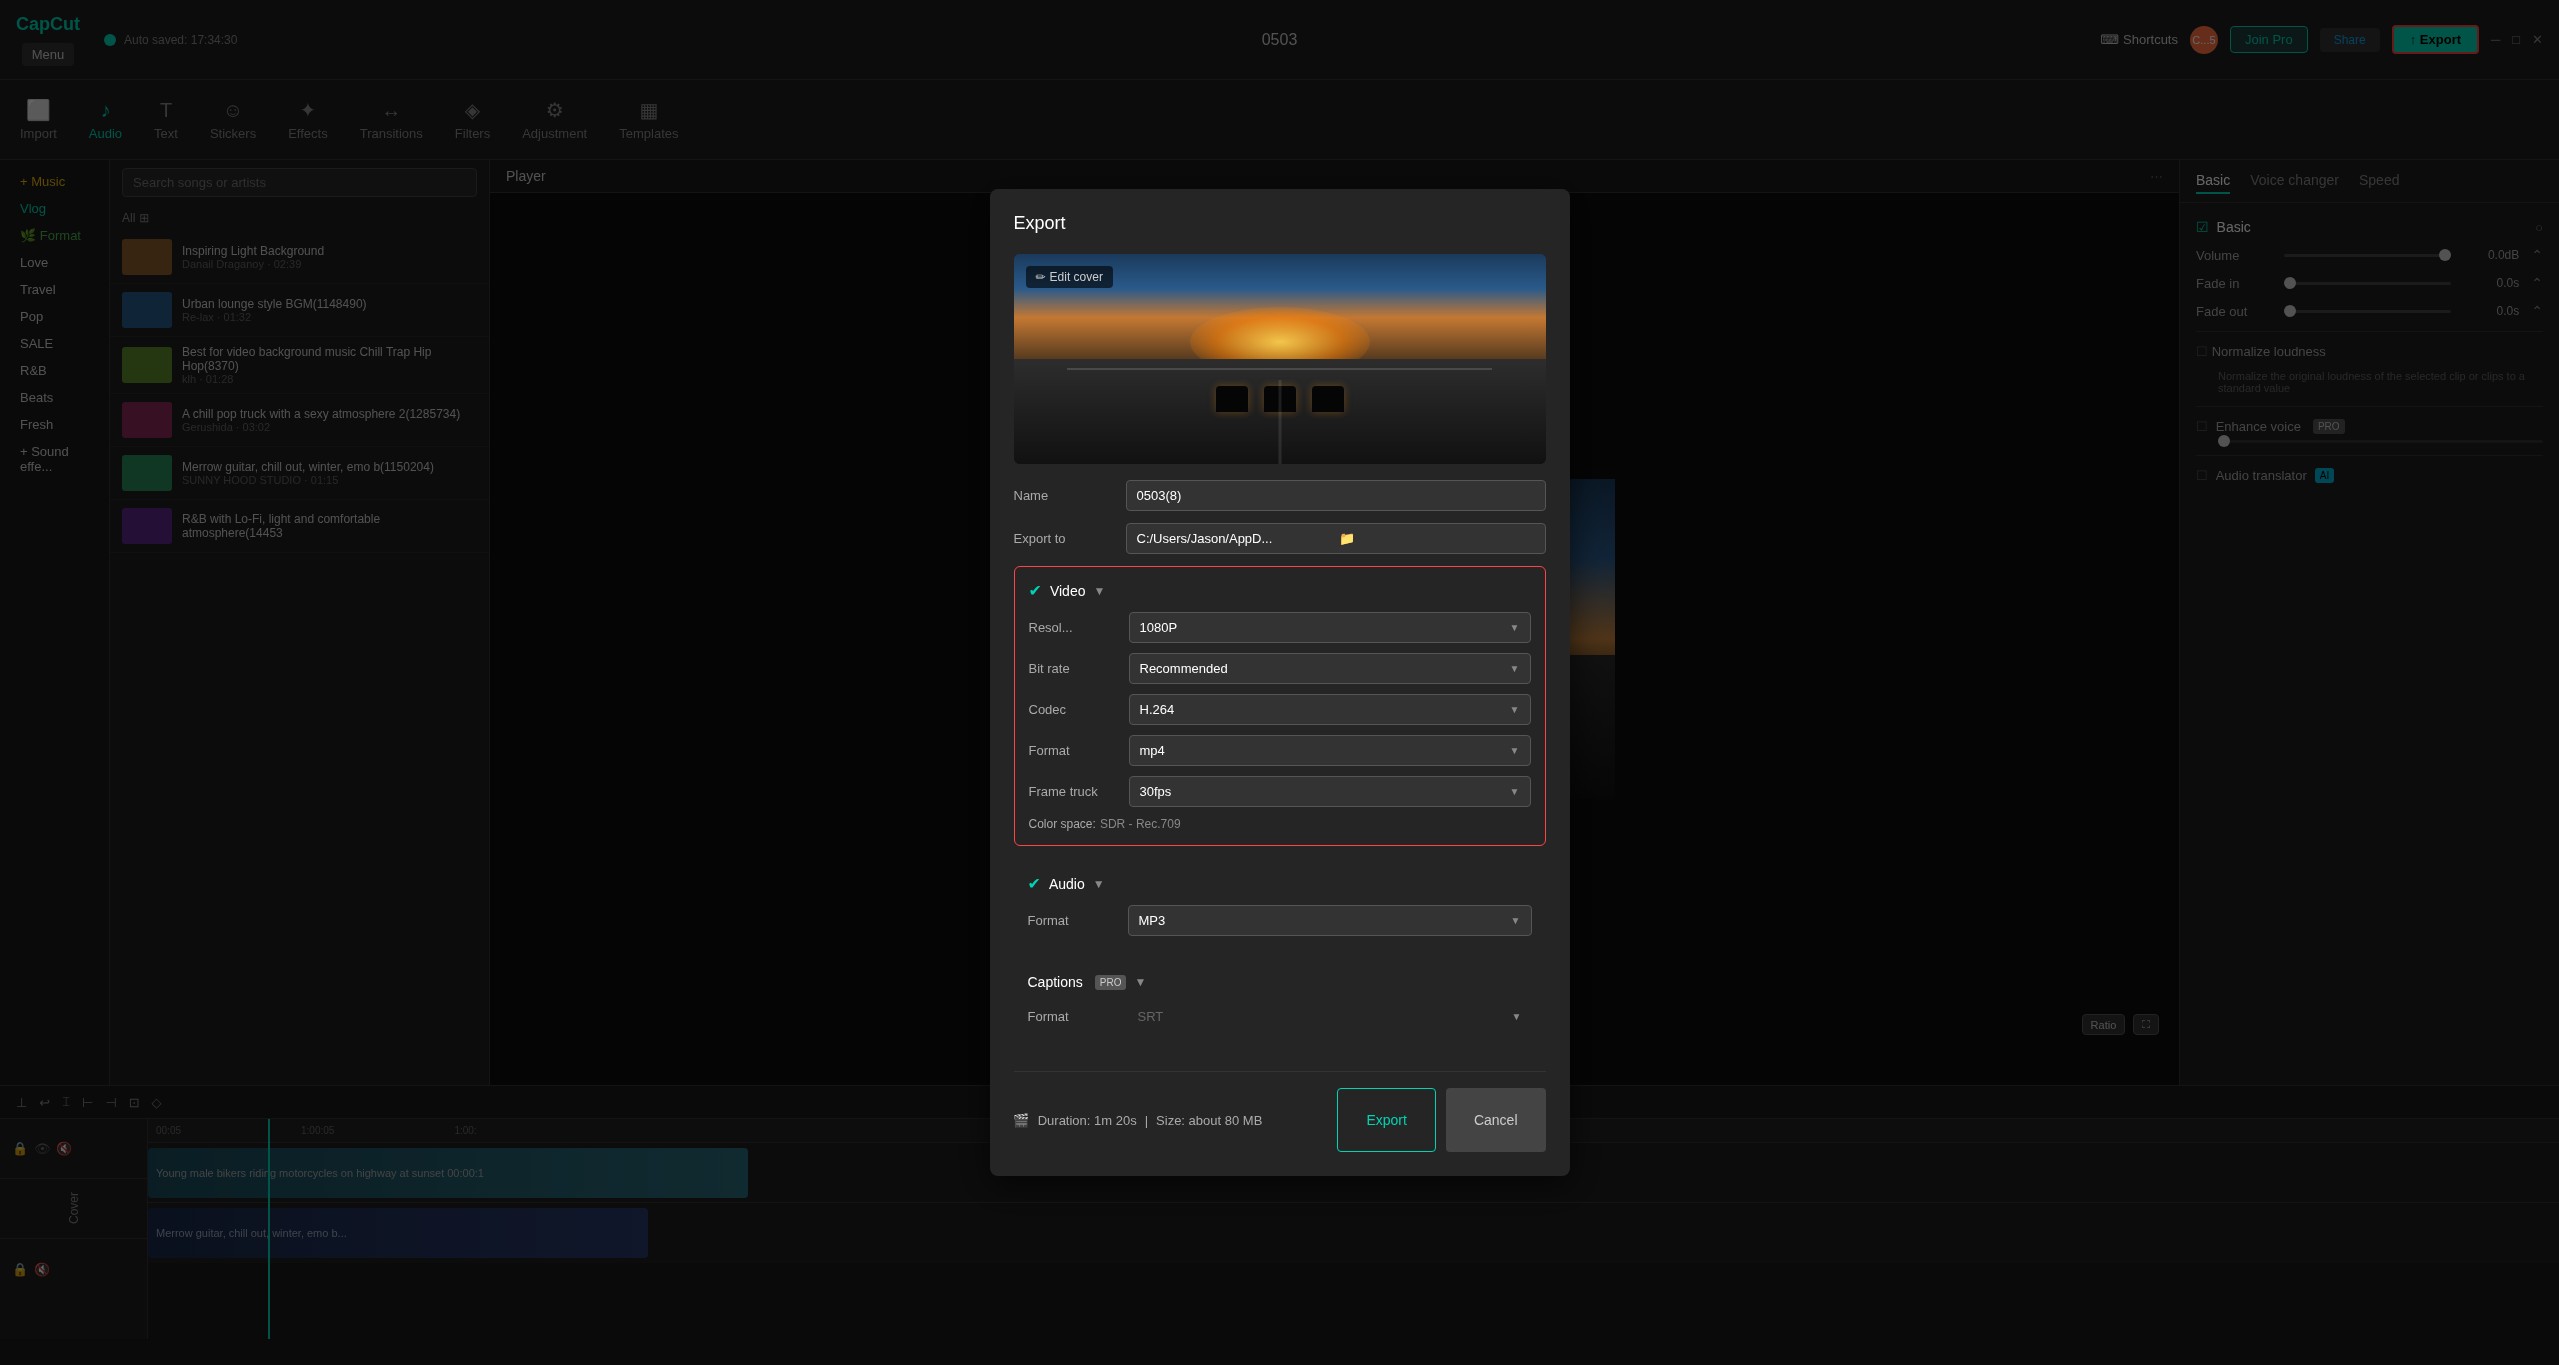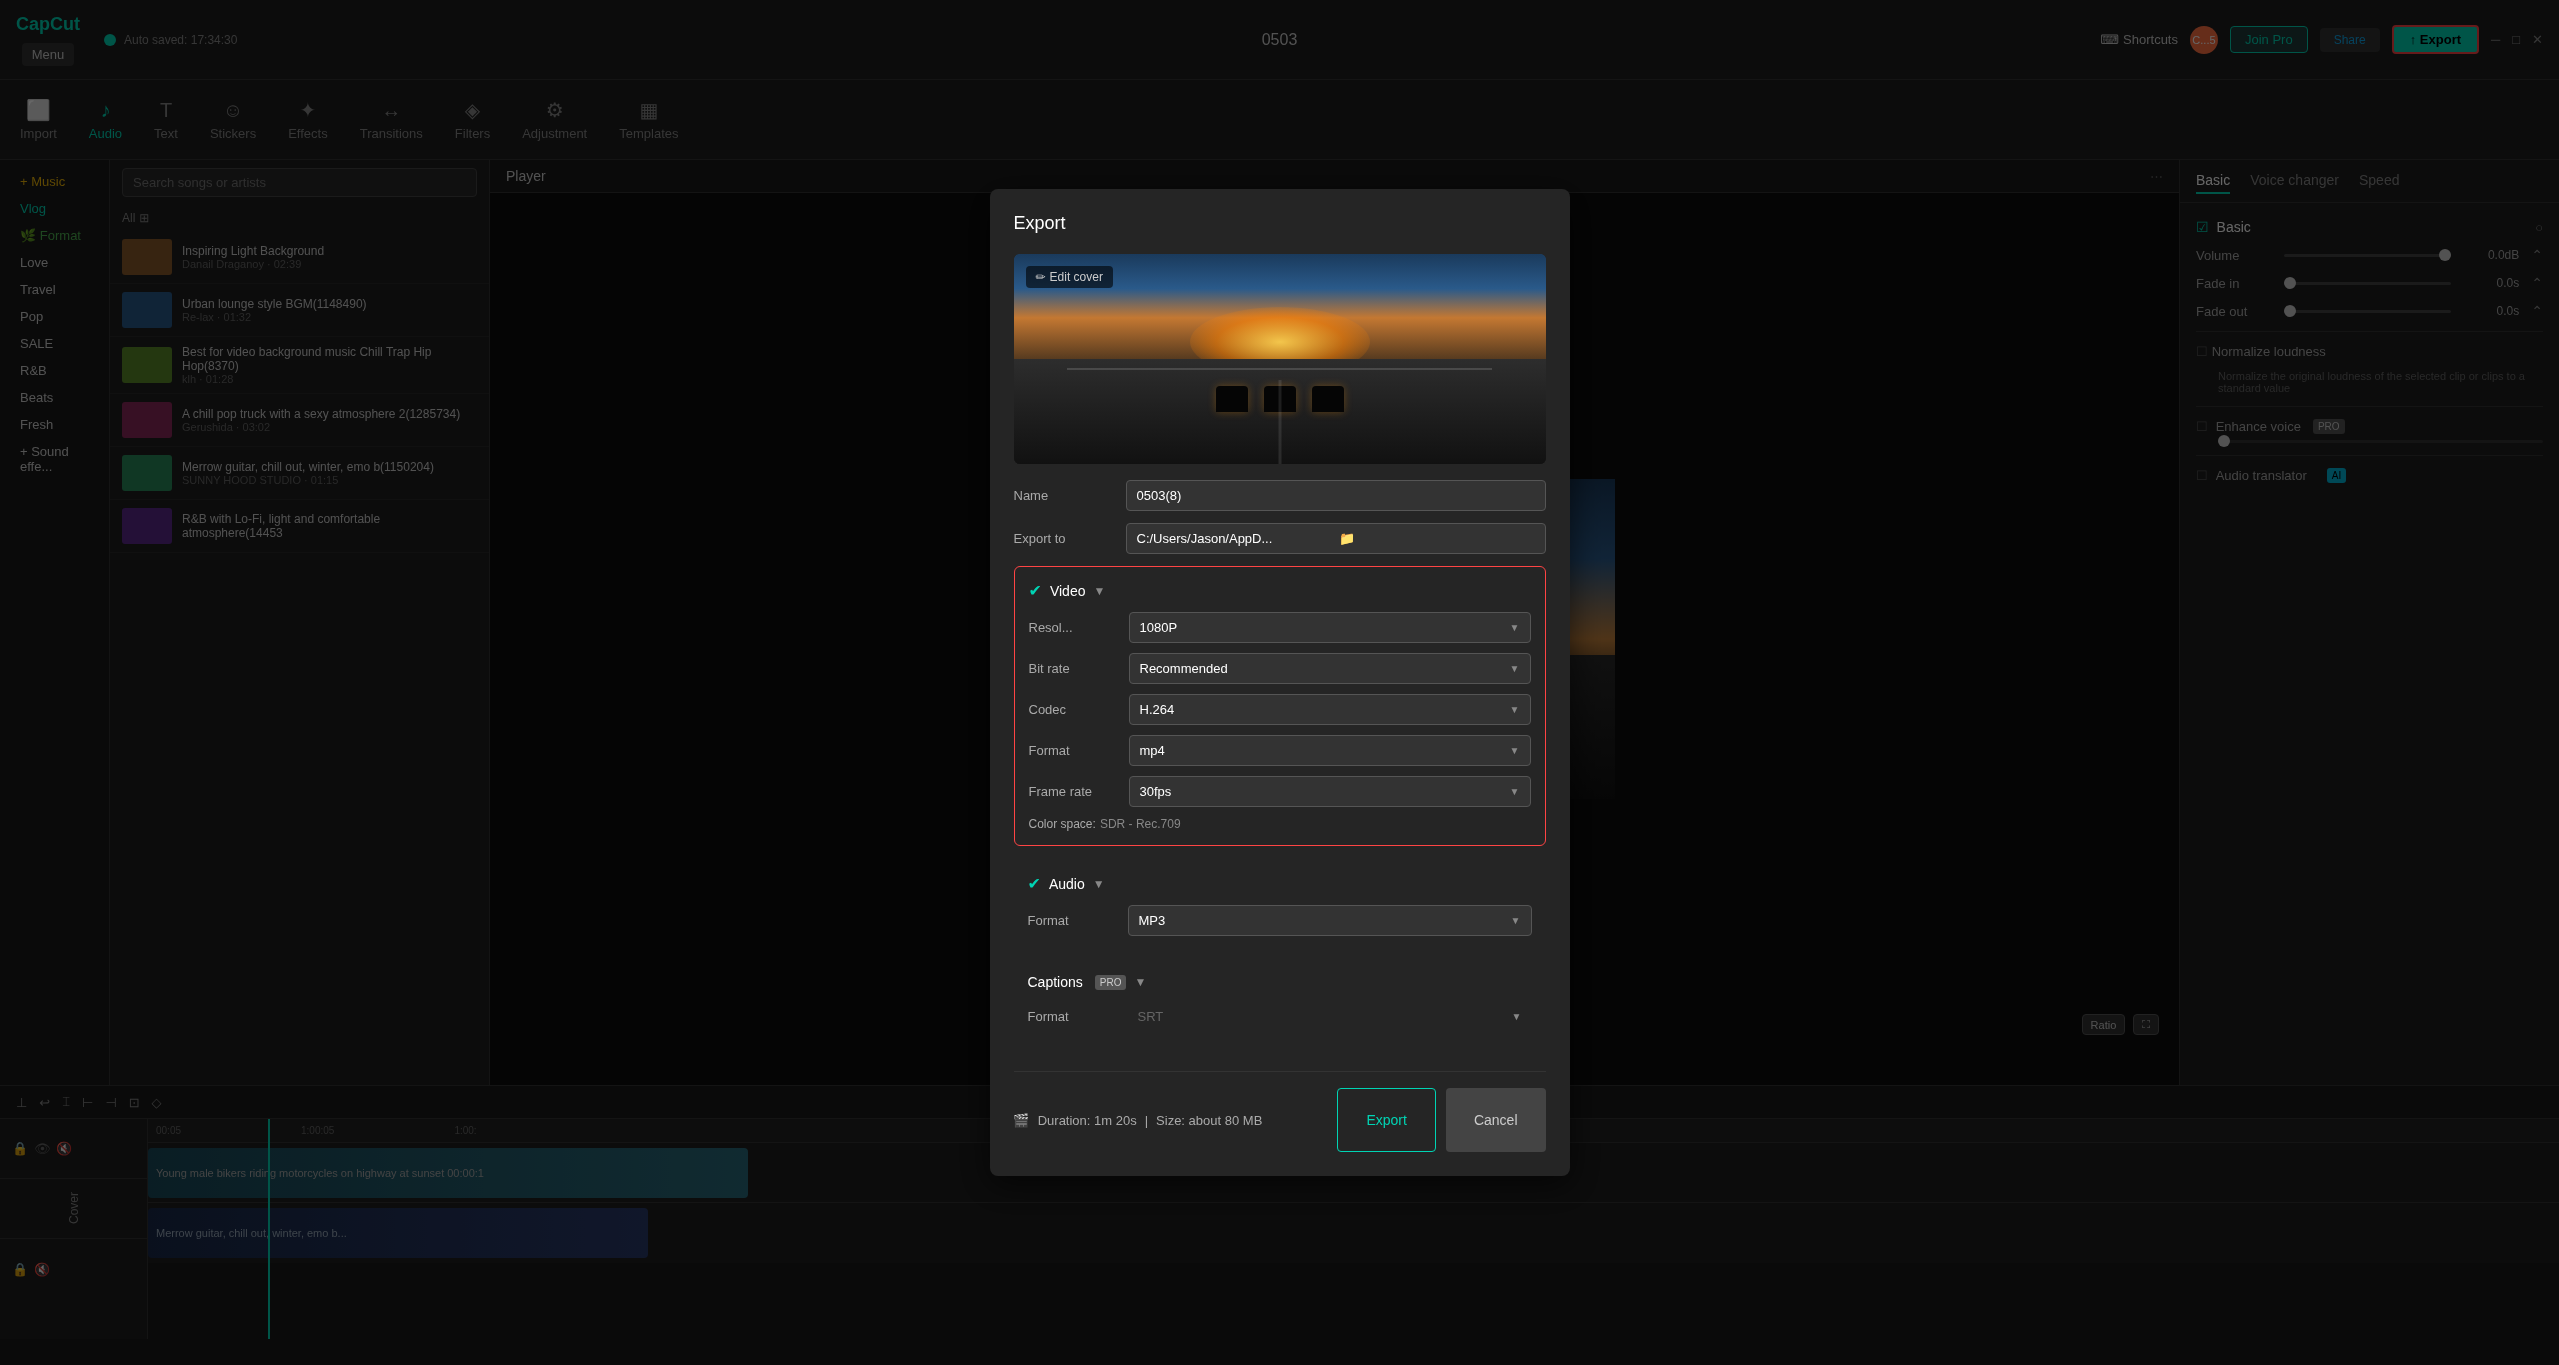--- a/index.html
+++ b/index.html
@@ -343,21 +343,21 @@
       </div>
       <div style="margin-left:22px;margin-top:6px;margin-bottom:12px;">
         <div class="slider-track" style="background:#333;">
           <div class="slider-thumb" style="left:0;right:auto;"></div>
         </div>
       </div>
       <div class="section-divider"></div>
       <div class="enhance-row">
         <span style="color:#555;">☐</span>
         <span class="enhance-label">Audio translator</span>
-        <span style="background:#00b4d8;color:#000;font-size:10px;padding:2px 5px;border-radius:3px;margin-left:12px;">AI</span>
+        <span style="background:#00b4d8;color:#000;font-size:10px;padding:2px 5px;border-radius:3px;margin-left:0;">AI</span>
       </div>
     </div>
   </div>
 
 </div>
 
 <div class="timeline">
   <div class="timeline-toolbar">
     <span style="cursor:pointer;color:#888;">⊥</span>
     <span style="cursor:pointer;color:#888;">↩</span>
@@ -472,21 +472,21 @@
         </div>
       </div>
       <div class="setting-row">
         <span class="setting-label">Format</span>
         <div class="setting-select">
           <span class="setting-value">mp4</span>
           <span class="select-arrow">▼</span>
         </div>
       </div>
       <div class="setting-row">
-        <span class="setting-label">Frame rate</span>
+        <span class="setting-label">Frame truck</span>
         <div class="setting-select">
           <span class="setting-value">30fps</span>
           <span class="select-arrow">▼</span>
         </div>
       </div>
       <div class="color-space-row">
         <span class="color-space-label">Color space:</span>
         <span class="color-space-value">SDR - Rec.709</span>
       </div>
     </div>

